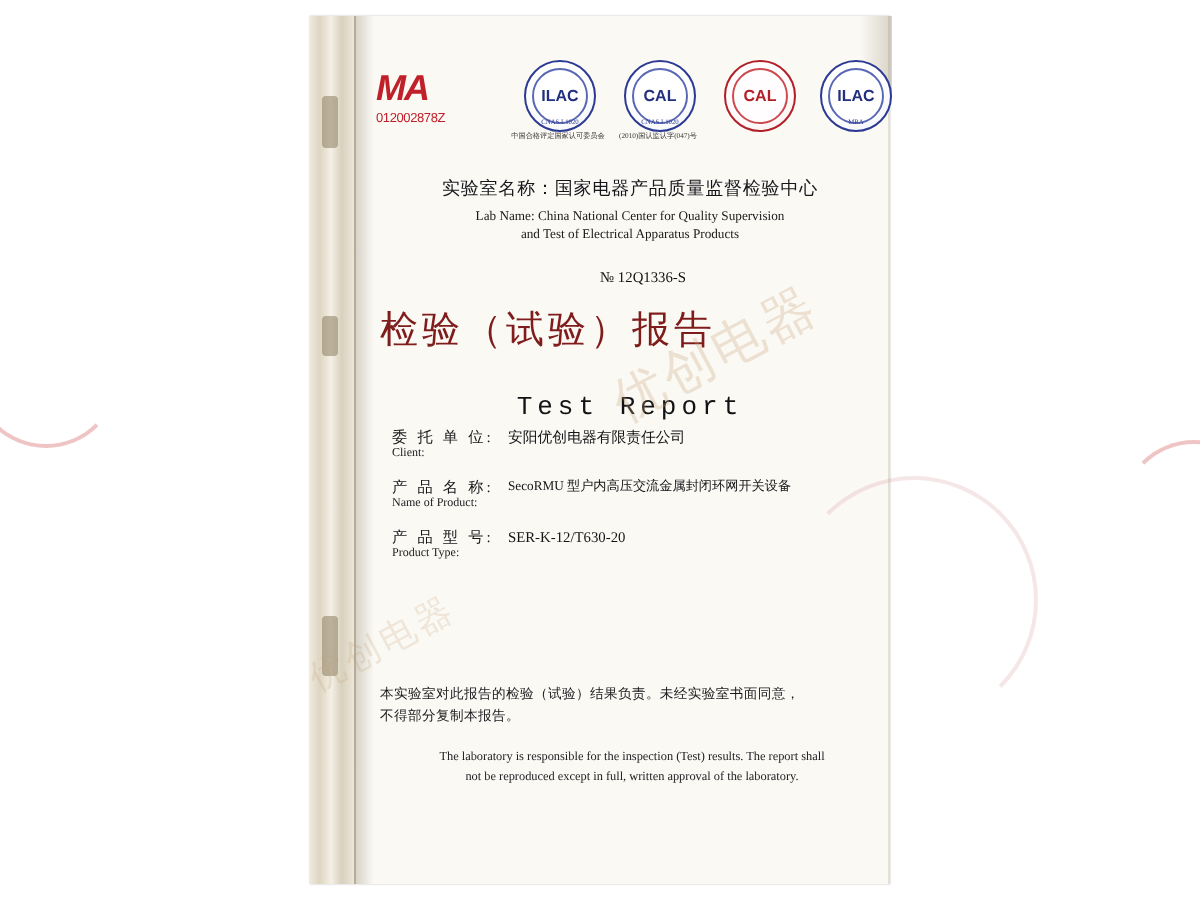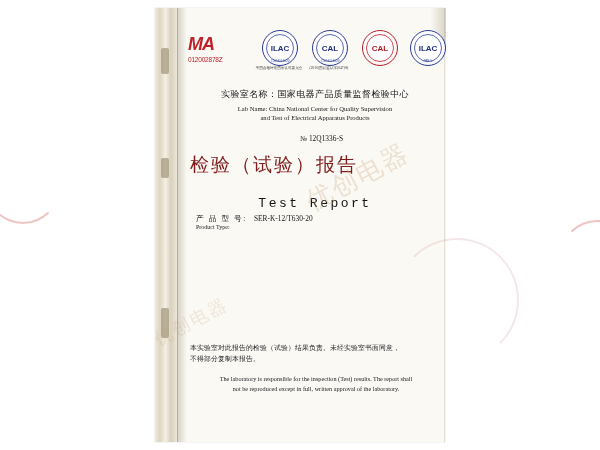--- a/index.html
+++ b/index.html
@@ -410,21 +410,31 @@
 
   <div class="title-cn">检验（试验）报告</div>
   <div class="title-en">Test Report</div>
 
   <div class="watermark">优创电器</div>
   <div class="watermark-2">优创电器</div>
   <div class="wm-arc"></div>
 
   <div class="fields">
 
-
+    <div class="field">
+      <span class="lbl-cn">委 托 单 位:</span>
+      <span class="lbl-en">Client:</span>
+      <span class="val">安阳优创电器有限责任公司</span>
+    </div>
+
+    <div class="field">
+      <span class="lbl-cn">产 品 名 称:</span>
+      <span class="lbl-en">Name of Product:</span>
+      <span class="val small">SecoRMU 型户内高压交流金属封闭环网开关设备</span>
+    </div>
 
     <div class="field">
       <span class="lbl-cn">产 品 型 号:</span>
       <span class="lbl-en">Product Type:</span>
       <span class="val">SER-K-12/T630-20</span>
     </div>
 
   </div>
 
   <div class="note-cn">

